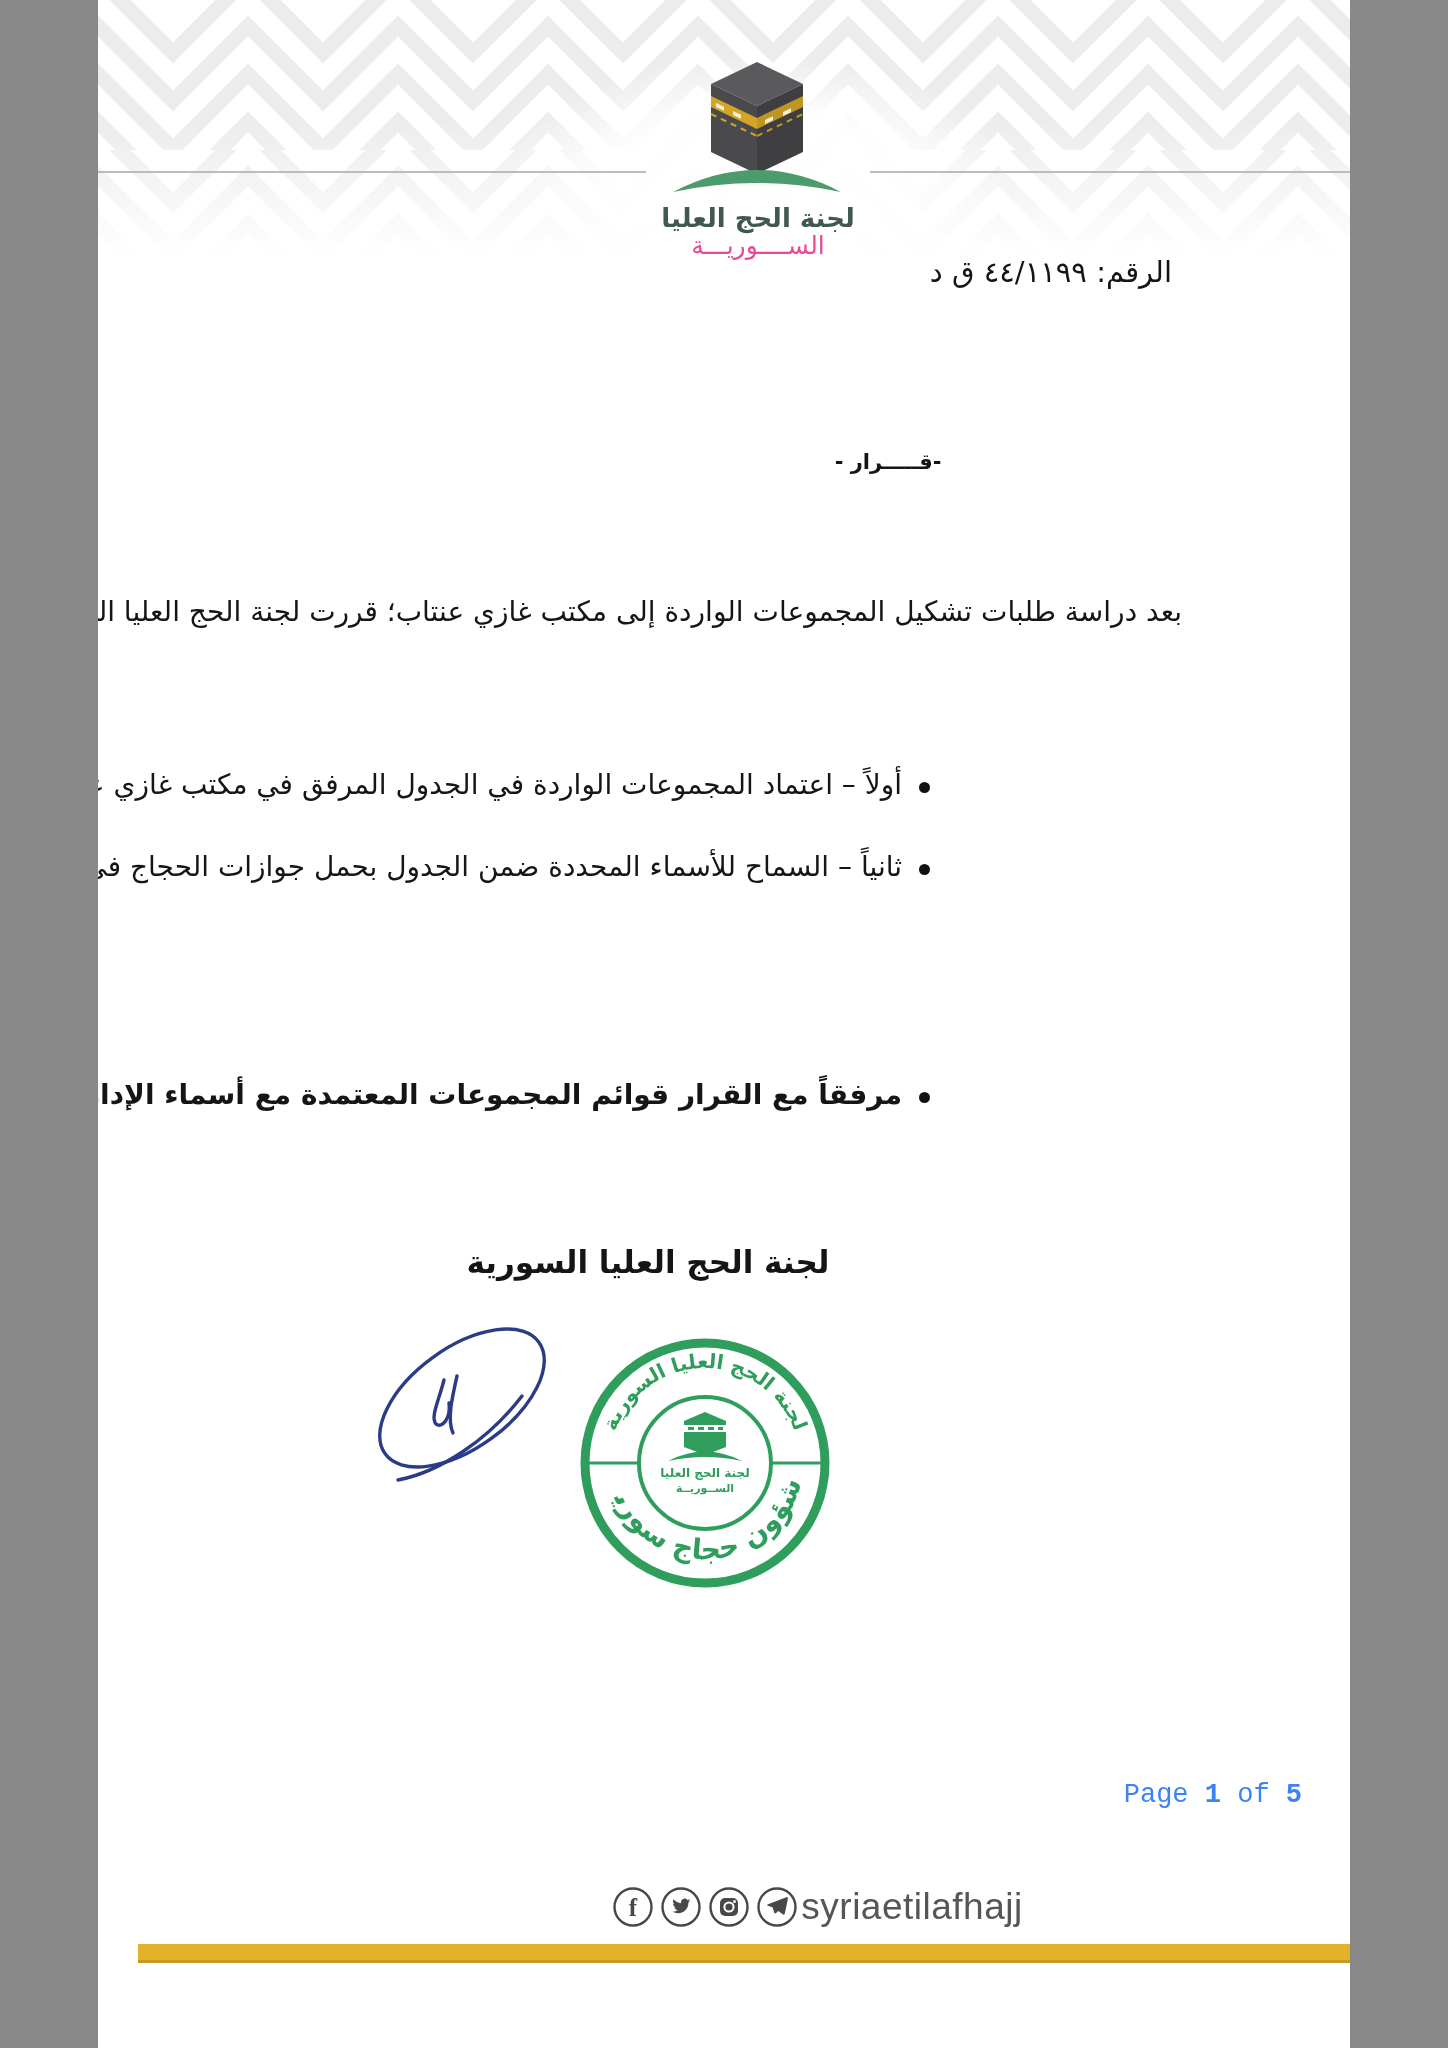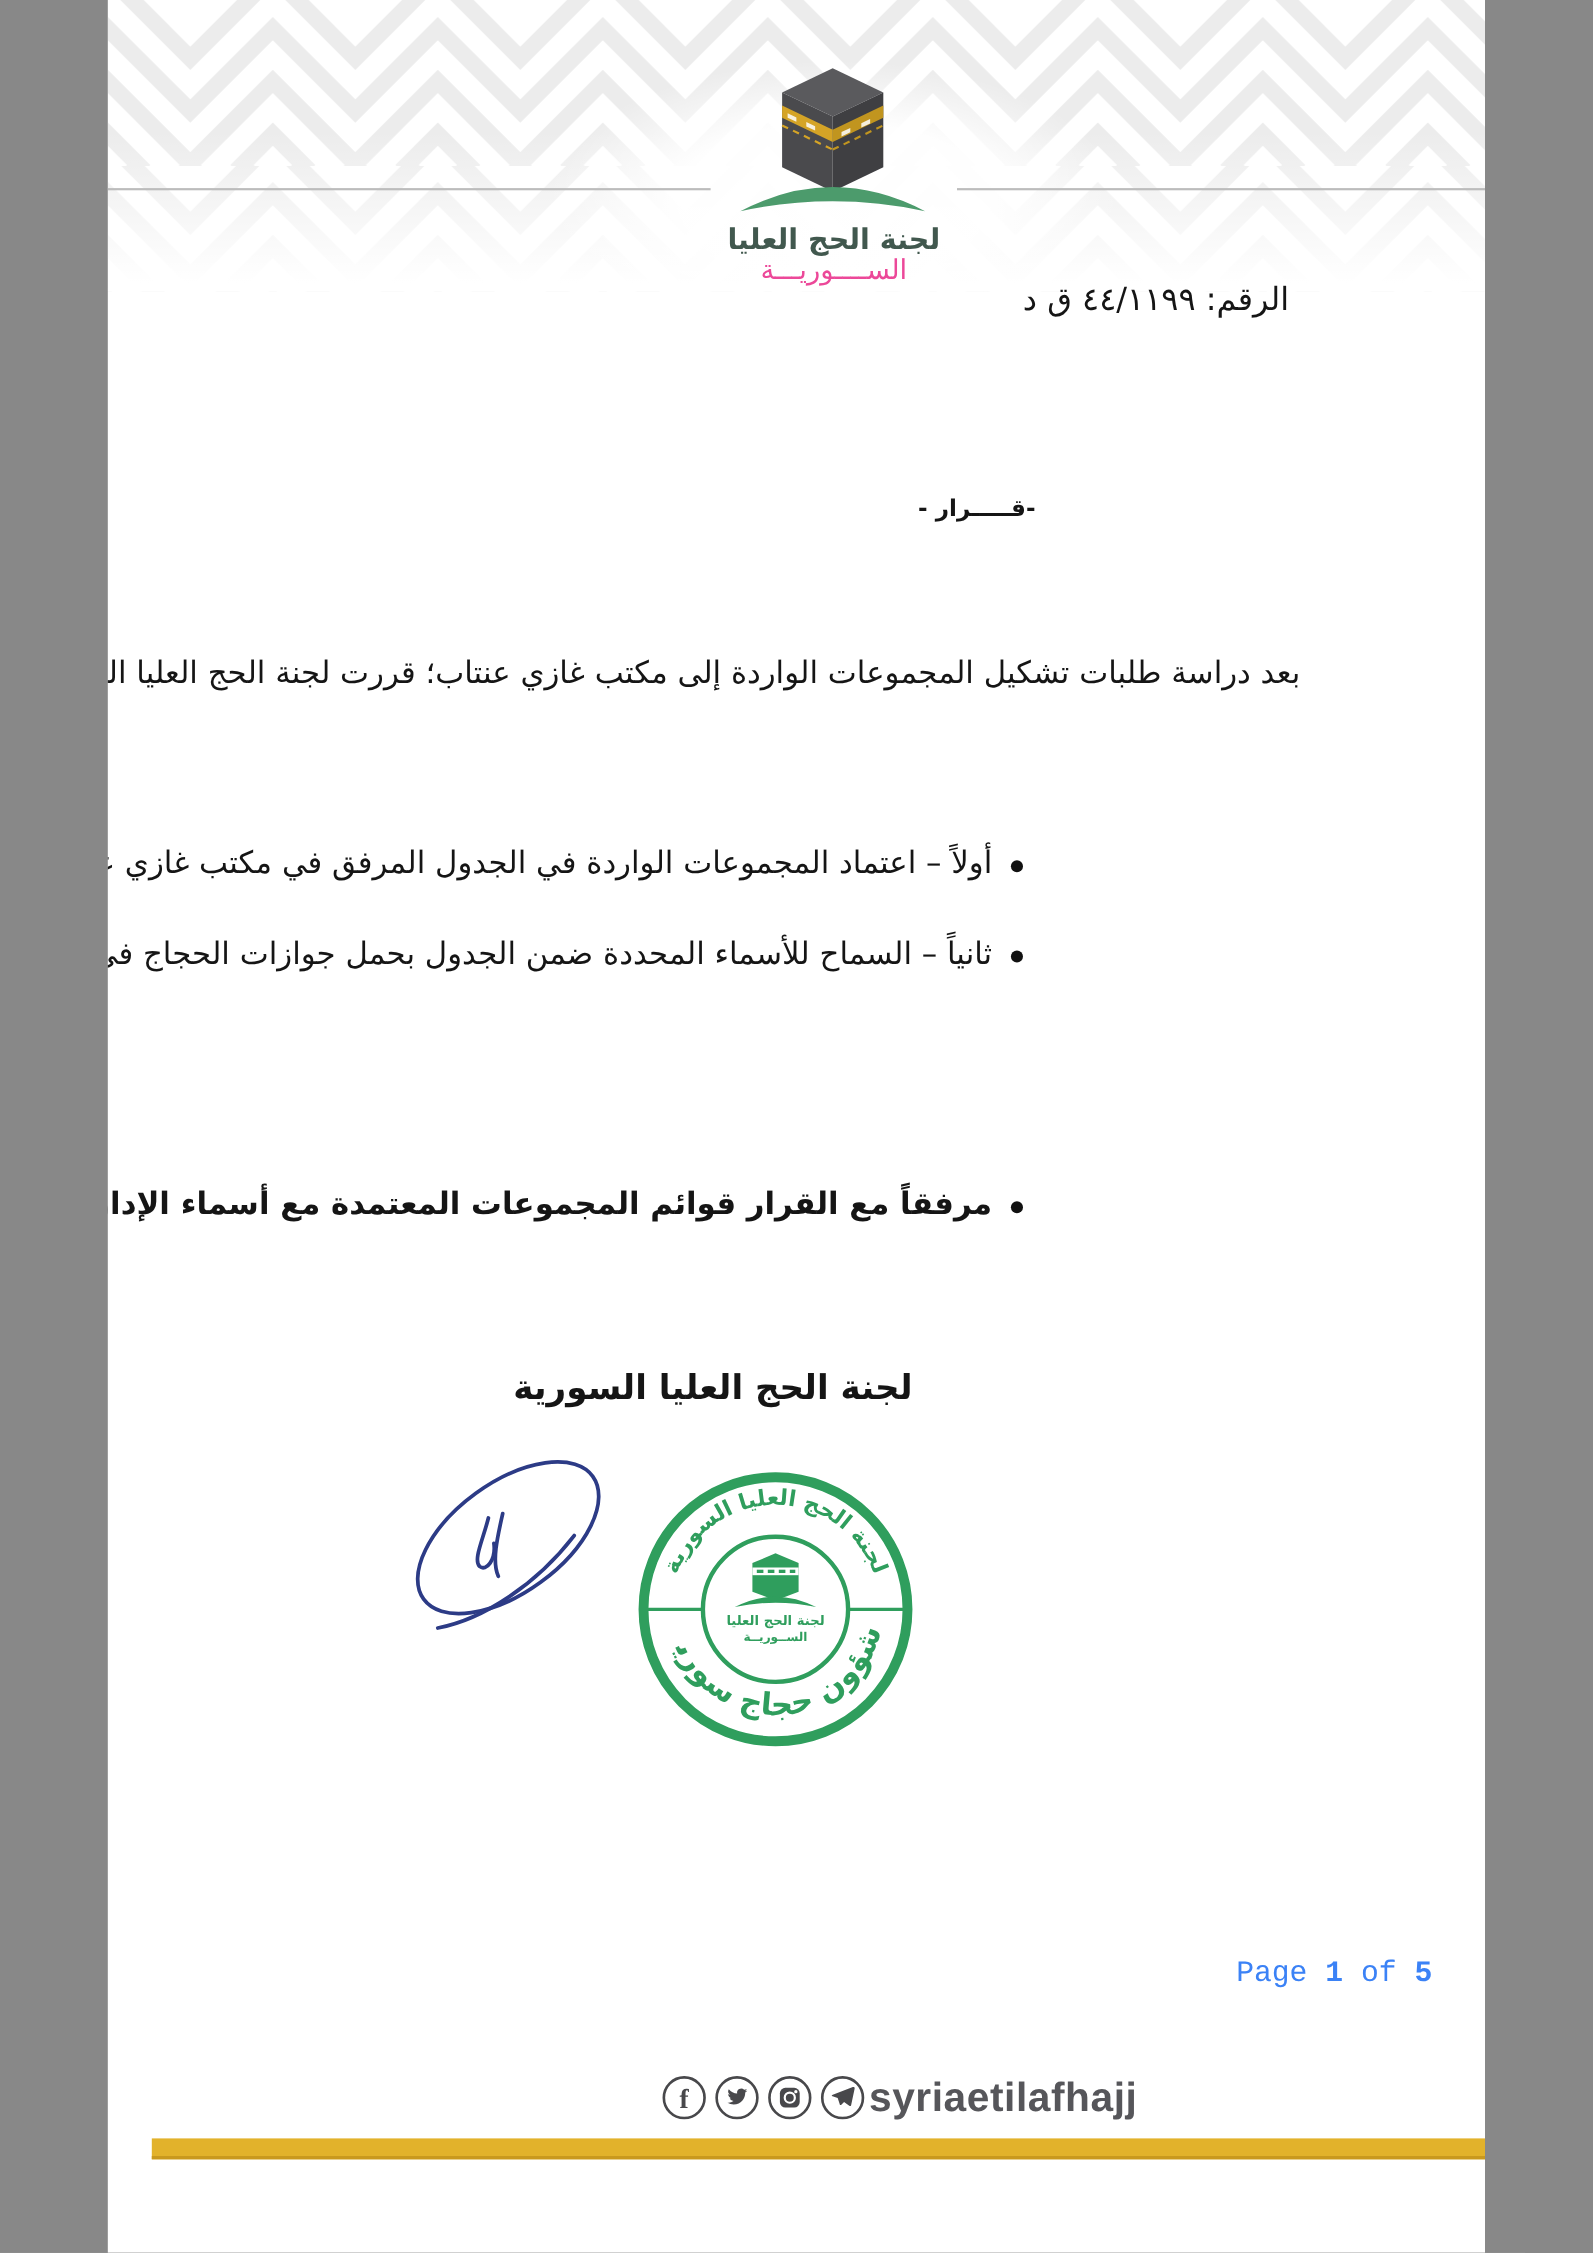--- a/index.html
+++ b/index.html
@@ -36,21 +36,21 @@
   .b1{top:768px;} .b2{top:850px;} .b3{top:1078px;font-weight:bold;}
   
   .committee-name{position:absolute;left:350px;top:1244px;width:400px;text-align:center;
                   direction:rtl;font-size:31px;font-weight:bold;white-space:nowrap;}
   .signature{position:absolute;left:266px;top:1320px;z-index:2;}
   .stamp{position:absolute;left:478px;top:1334px;z-index:3;}
   
   .social-row{position:absolute;left:0;top:1886px;width:1436px;display:flex;
               justify-content:center;align-items:center;z-index:2;}
   .social-row .icn{width:42px;height:42px;margin:0 3px;}
-  .handle{font-family:"Liberation Sans", sans-serif;font-size:37px;font-weight:700;
+  .handle{font-family:"Liberation Sans", sans-serif;font-size:37px;font-weight:400;
           color:#56565A;margin-left:0;letter-spacing:0.5px;}
   .page-number{position:absolute;right:48px;top:1780px;font-family:Liberation Mono, monospace;
                font-size:27px;color:#3b82f6;}
   .page-number b{font-weight:bold;}
   .bottom-bar{position:absolute;left:40px;top:1944px;width:1338px;height:16px;
               background:#E2B22B;border-bottom:3px solid #C9991E;}
 </style>
 </head>
 <body>
 

